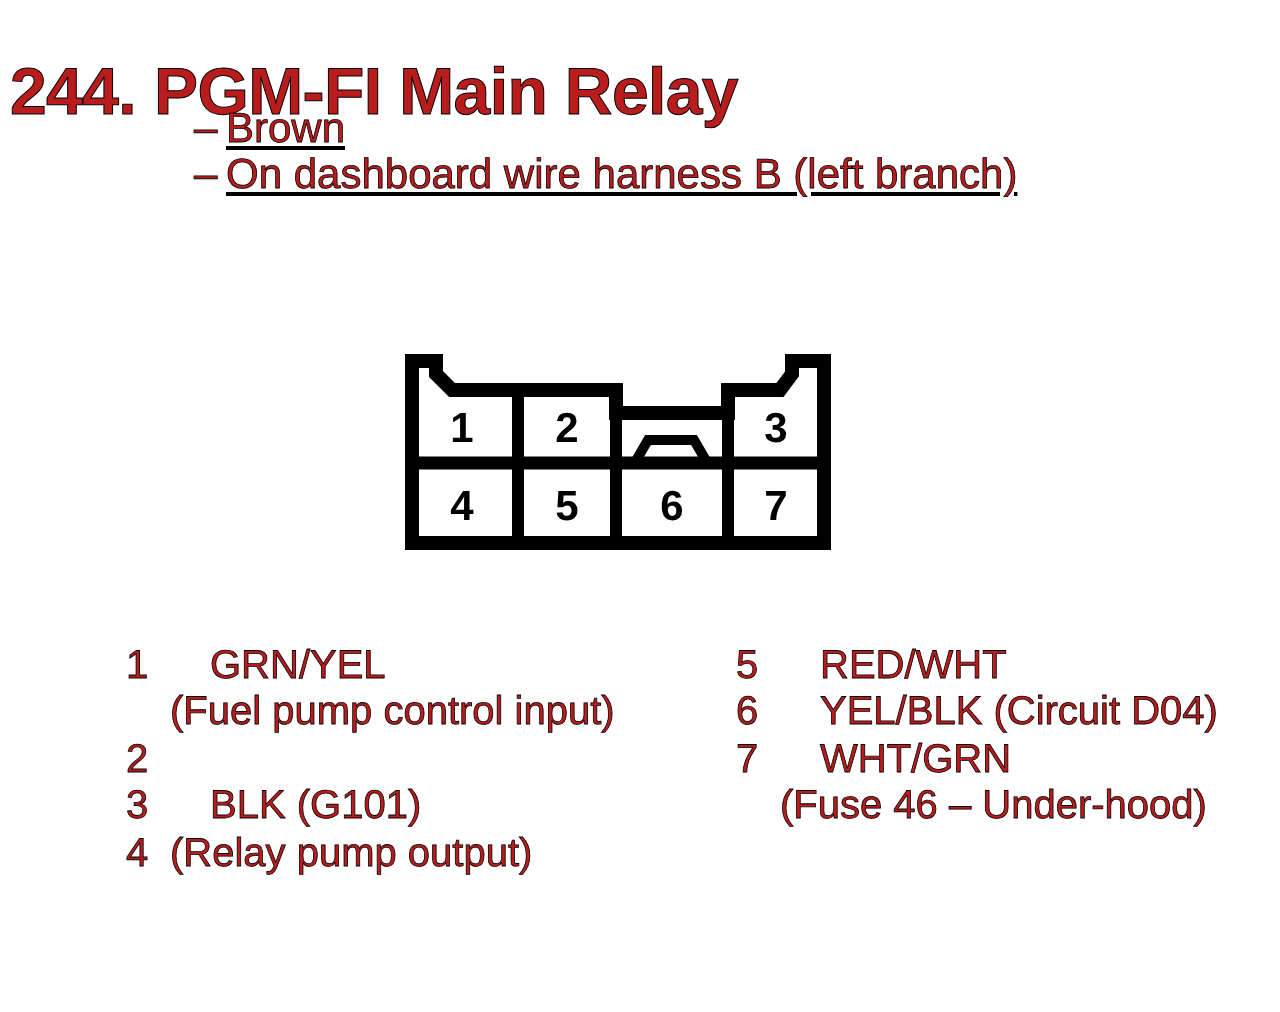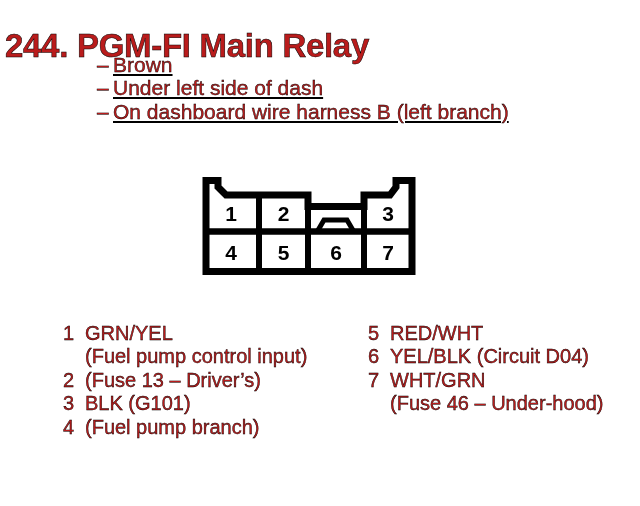--- a/index.html
+++ b/index.html
@@ -25,38 +25,35 @@
     font-family:"Liberation Sans",sans-serif;font-weight:700;font-size:21px;
     text-anchor:middle;fill:#000;
   }
   .legend{
     position:absolute;font-size:20px;line-height:23.4px;
     -webkit-text-stroke:0.4px #000;
   }
   .legend.left{left:63px;top:322px;}
   .legend.right{left:368px;top:322px;}
   .item{display:grid;grid-template-columns:22px auto;}
-  .item .code{grid-column:2;white-space:nowrap;}
+  .item .code{grid-column:2;white-space:nowrap;margin-left:20px;}
   .item .desc{grid-column:2;white-space:nowrap;}
 </style>
 </head>
 <body>
 
 <div class="page">
 
   <h1 class="title">
     <span class="sec-num">244.</span><span>PGM-FI Main Relay</span>
   </h1>
 
   <div class="notes">
     <div class="note">
       <span class="dash">–</span><span>Brown</span>
-    </div>
-    <div class="note">
-      <span class="dash">–</span><span>Under left side of dash</span>
     </div>
     <div class="note">
       <span class="dash">–</span><span>On dashboard wire harness B (left branch)</span>
     </div>
   </div>
 
   <svg class="connector" width="224" height="106" viewBox="0 0 224 106">
 
     <path class="wall" stroke-width="7" d="M 10 99.5 L 10 8.5 L 22 8.5 L 22 15 L 30 23 L 112 23 L 112 34.5 L 168 34.5 L 168 23 L 194 23 L 200 15 L 200 8.5 L 216 8.5 L 216 99.5 Z"></path>
 
@@ -78,29 +75,28 @@
   </svg>
 
   <div class="legend left">
     <div class="item">
       <span class="num">1</span>
       <span class="code">GRN/YEL</span>
       <span class="desc">(Fuel pump control input)</span>
     </div>
     <div class="item">
       <span class="num">2</span>
-      <span class="desc">(Fuse 13 – Driver’s)</span>
     </div>
     <div class="item">
       <span class="num">3</span>
       <span class="code">BLK (G101)</span>
     </div>
     <div class="item">
       <span class="num">4</span>
-      <span class="desc">(Fuel pump branch)</span>
+      <span class="desc">(Relay pump output)</span>
     </div>
   </div>
 
   <div class="legend right">
     <div class="item">
       <span class="num">5</span>
       <span class="code">RED/WHT</span>
     </div>
     <div class="item">
       <span class="num">6</span>

